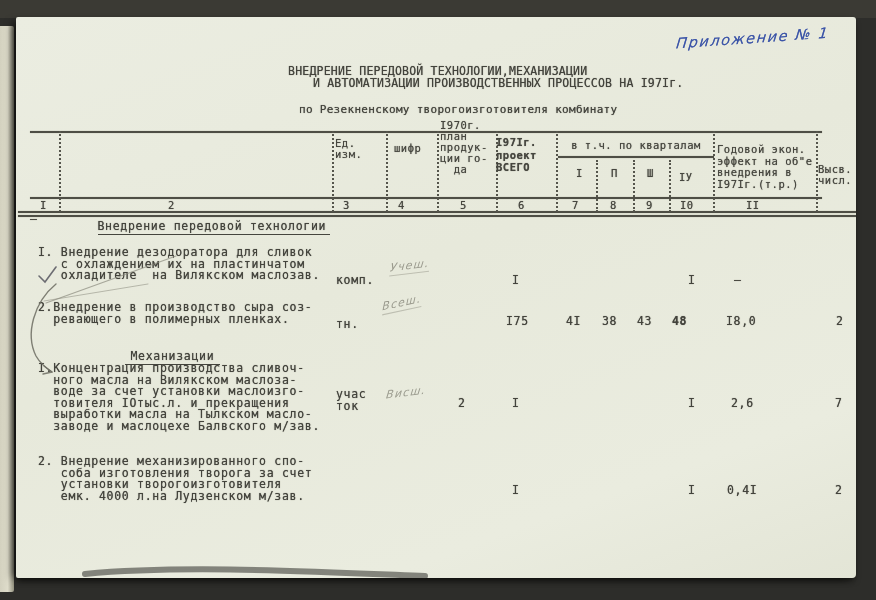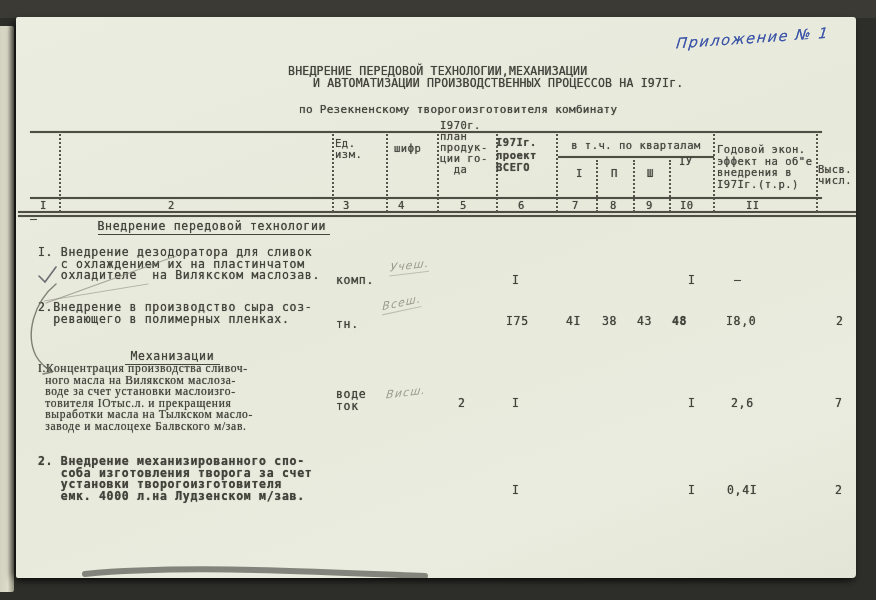--- a/index.html
+++ b/index.html
@@ -68,21 +68,21 @@
 продук-
 ции го-
   да</div>
   <div class="tw-h" style="left:496px;top:136px;line-height:12.5px;font-weight:bold;">I97Iг.
 проект
 ВСЕГО</div>
   <div class="tw-h center" style="left:558px;top:140px;width:156px;">в т.ч. по кварталам</div>
   <div class="tw-h" style="left:576px;top:168px;">I</div>
   <div class="tw-h" style="left:611px;top:168px;">П</div>
   <div class="tw-h" style="left:647px;top:168px;">Ш</div>
-  <div class="tw-h" style="left:679px;top:156px;">IУ</div>
+  <div class="tw-h" style="left:679px;top:172px;">IУ</div>
   <div class="tw-h" style="left:717px;top:136px;line-height:11.5px;margin-top:8px;">Годовой экон.
 эффект на об"е
 внедрения в
 I97Iг.(т.р.)</div>
   <div class="tw-h" style="left:818px;top:164px;">Высв.
 числ.</div>
 
   <div class="tw-h" style="left:40px;top:200px;">I</div>
   <div class="tw-h" style="left:168px;top:200px;">2</div>
   <div class="tw-h" style="left:343px;top:200px;">3</div>
@@ -119,36 +119,36 @@
   <div class="tw" style="left:602px;top:316px;">38</div>
   <div class="tw" style="left:637px;top:316px;">43</div>
   <div class="tw" style="left:672px;top:316px;font-weight:bold;">48</div>
   <div class="tw" style="left:726px;top:316px;">I8,0</div>
   <div class="tw" style="left:836px;top:316px;">2</div>
 
   <div class="tw" style="left:94px;top:339px;">
     <span class="uline" style="padding:0 6px 1px 6px;">Механизации</span>
   </div>
 
-  <div class="tw" style="left:38px;top:363px;font-family:Liberation Serif, serif;">I.Концентрация производства сливоч-
+  <div class="tw" style="left:38px;top:363px;">I.Концентрация производства сливоч-
   ного масла на Вилякском маслоза-
   воде за счет установки маслоизго-
   товителя IОтыс.л. и прекращения
   выработки масла на Тылкском масло-
   заводе и маслоцехе Балвского м/зав.</div>
-  <div class="tw" style="left:336px;top:389px;">воде
+  <div class="tw" style="left:336px;top:389px;">учас
 ток</div>
   <div class="hw-pencil" style="left:386px;top:386px;border-bottom:none;">Висш.</div>
   <div class="tw" style="left:458px;top:398px;">2</div>
   <div class="tw" style="left:512px;top:398px;">I</div>
   <div class="tw" style="left:688px;top:398px;">I</div>
   <div class="tw" style="left:731px;top:398px;">2,6</div>
   <div class="tw" style="left:835px;top:398px;">7</div>
 
-  <div class="tw" style="left:38px;top:456px;font-weight:bold;">2. Внедрение механизированного спо-
+  <div class="tw" style="left:38px;top:456px;">2. Внедрение механизированного спо-
    соба изготовления творога за счет
    установки творогоизготовителя
    емк. 4000 л.на Лудзенском м/зав.</div>
   <div class="tw" style="left:512px;top:485px;">I</div>
   <div class="tw" style="left:688px;top:485px;">I</div>
   <div class="tw" style="left:727px;top:485px;">0,4I</div>
   <div class="tw" style="left:835px;top:485px;">2</div>
 
   <svg class="marks" width="876" height="600" viewBox="0 0 876 600">
     <path d="M39,276 l6,6 l11,-15" fill="none" stroke="#5e5e66" stroke-width="1.6" stroke-linecap="round" opacity=".9"></path>

